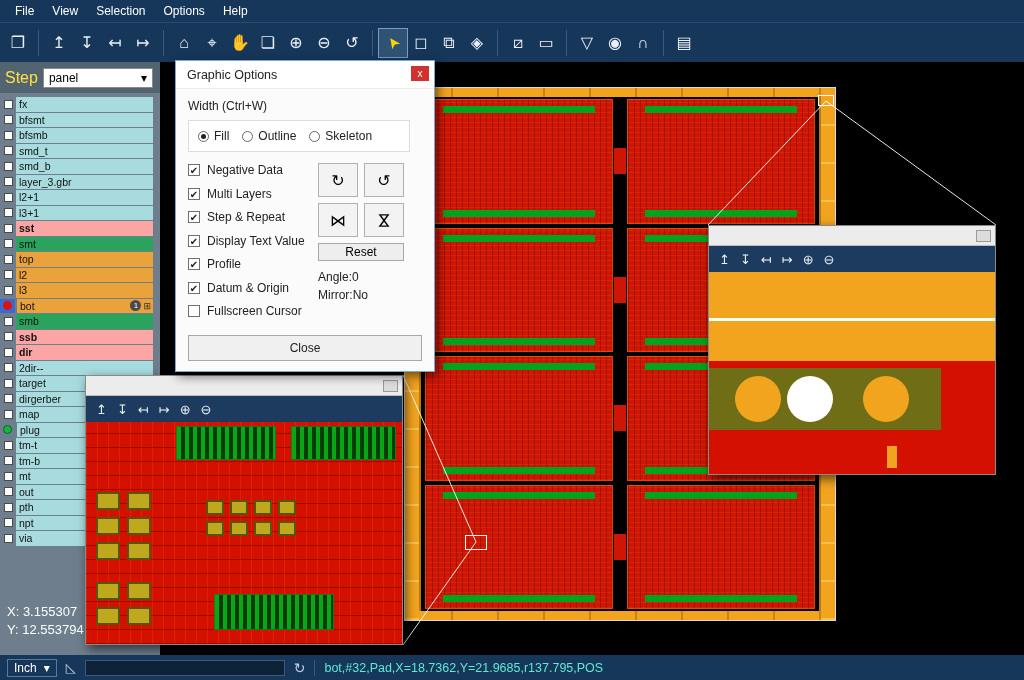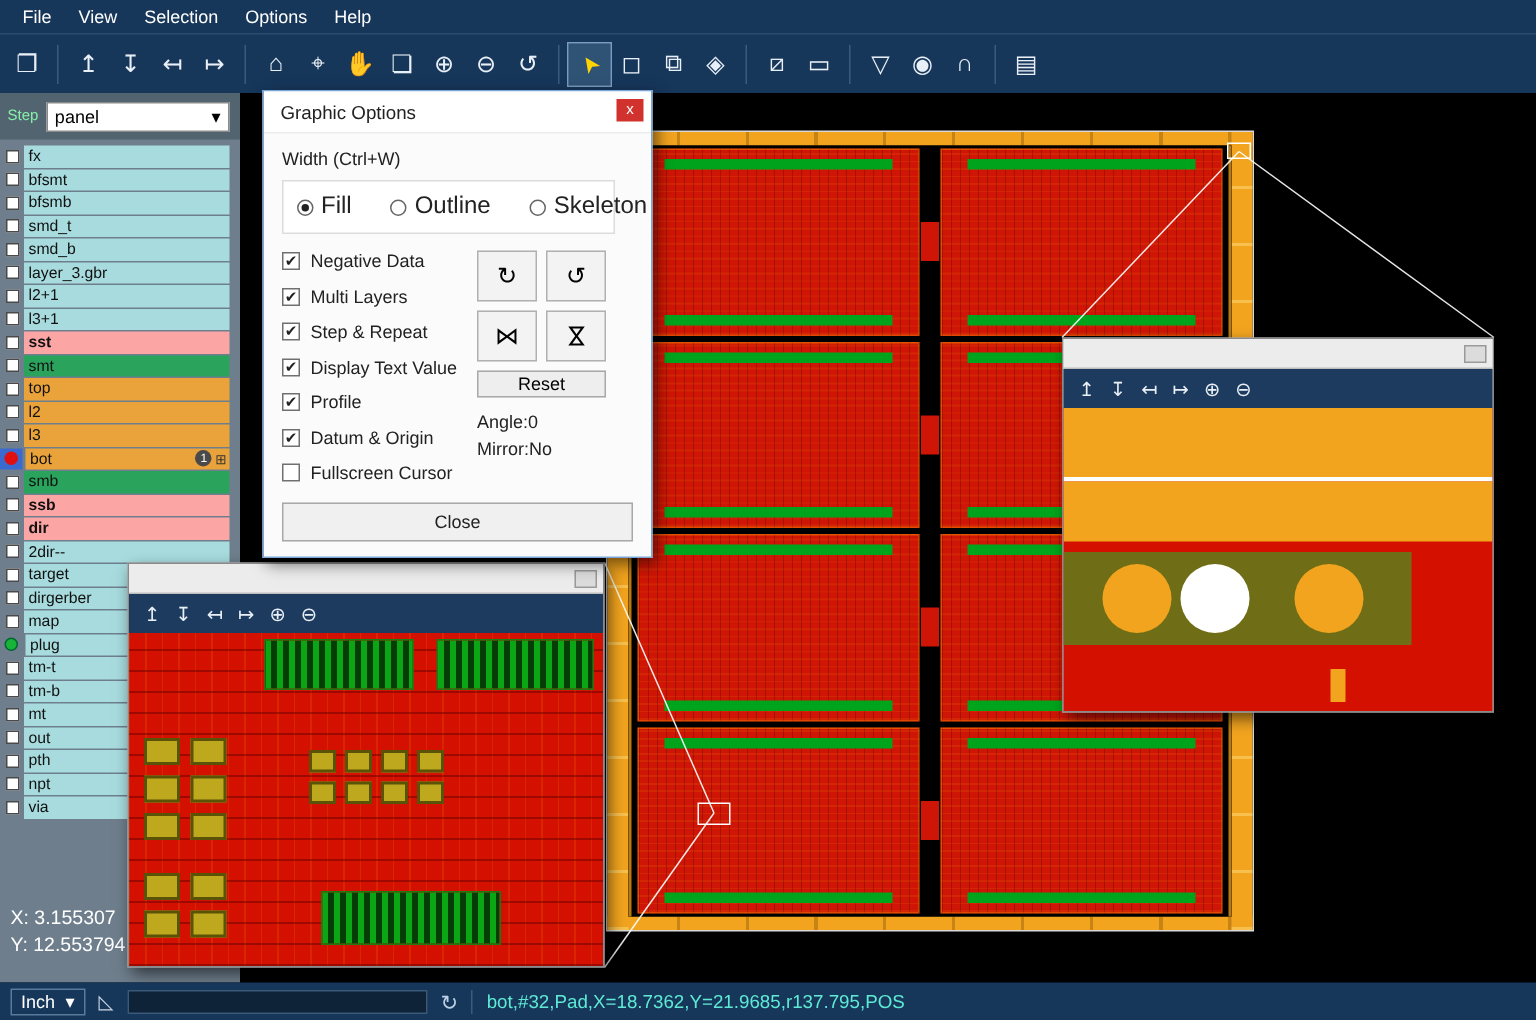--- a/index.html
+++ b/index.html
@@ -15,21 +15,21 @@
              border-top:1px solid #2a4a70; display:flex; align-items:center; padding-left:4px; z-index:5; }
   .tb-sep { width:1px; height:26px; background:#3a5a80; margin:0 6px; }
   .tb-icon { width:28px; height:28px; color:#e9eff6; font-size:16px; display:flex;
              align-items:center; justify-content:center; cursor:default; }
   .tb-icon.active { background:#2f5375; outline:1px solid #7a9cc0; }
   .glyph-cursor { display:inline-block; transform:rotate(-125deg); color:#ffd400; font-size:15px; }
 
   
   .sidebar { position:absolute; top:62px; left:0; width:160px; bottom:25px; background:#6e7e8c; z-index:4; }
   .step-row { height:31px; background:#52646f; display:flex; align-items:center; }
-  .step-label { color:#86efac; font-size:10px; margin:0 5px; }
+  .step-label { color:#fde047; font-size:16px; margin:0 5px; }
   .step-select { flex:1; background:#fff; border:1px solid #8a8a8a; height:20px; font-size:12px;
                  display:flex; justify-content:space-between; align-items:center; padding:0 5px; margin-right:7px; }
   .layer-list { position:absolute; top:35px; left:0; right:0; }
   .layer-row { display:flex; align-items:center; height:14.5px; margin-bottom:1px; position:relative; }
   .layer-check { width:9px; height:9px; background:#fff; border:1px solid #4a4a4a; margin:0 3px 0 4px; flex:none; }
   .layer-bar { flex:1; height:100%; font-size:10.5px; padding-left:3px; color:#111;
                display:flex; align-items:center; margin-right:7px; overflow:hidden; white-space:nowrap; }
   .c-cyan  { background:#a7dbde; }
   .c-white { background:#fca5a5;font-weight:bold; }
   .c-green { background:#2aa35d; }
@@ -103,22 +103,22 @@
 
   
   .dialog { position:absolute; left:175px; top:60px; width:260px; height:312px; background:#fbfbfb;
             border:1px solid #7aa7d8; box-shadow:3px 4px 10px rgba(0,0,0,.55); z-index:8; }
   .dlg-title { height:28px; display:flex; align-items:center; padding-left:11px; font-size:12.5px;
                color:#222; background:#fff; border-bottom:1px solid #ececec; }
   .dlg-close { position:absolute; top:5px; right:5px; width:18px; height:15px; background:#d2322d;
                color:#fff; font-size:10px; display:flex; align-items:center; justify-content:center; cursor:default; }
   .dlg-body { position:relative; padding:7px 24px 0 12px; }
   .width-label { font-size:12px; color:#222; margin:3px 0 7px 0; }
-  .radio-box { border:1px solid #dcdcdc; background:#fff; padding:8px 9px; display:flex; gap:26px;
-               font-size:16px; color:#222; align-items:center; }
+  .radio-box { border:1px solid #dcdcdc; background:#fff; padding:8px 9px; display:flex; gap:13px;
+               font-size:12px; color:#222; align-items:center; }
   .radio-item { display:flex; align-items:center; cursor:default; }
   .radio { width:11px; height:11px; border:1px solid #666; border-radius:50%; margin-right:5px; position:relative; background:#fff; }
   .radio.sel::after { content:""; position:absolute; inset:2px; background:#222; border-radius:50%; }
   .dlg-main { display:flex; margin-top:11px; }
   .checks { flex:1; display:flex; flex-direction:column; gap:9.5px; }
   .chk { display:flex; align-items:center; font-size:12px; color:#222; cursor:default; }
   .chk-box { width:12px; height:12px; border:1px solid #707070; background:#fff; margin-right:7px;
              font-size:10px; line-height:11px; text-align:center; color:#222; flex:none; }
   .xform { width:92px; display:flex; flex-direction:column; }
   .xbtn-grid { display:flex; flex-wrap:wrap; gap:6px; }

